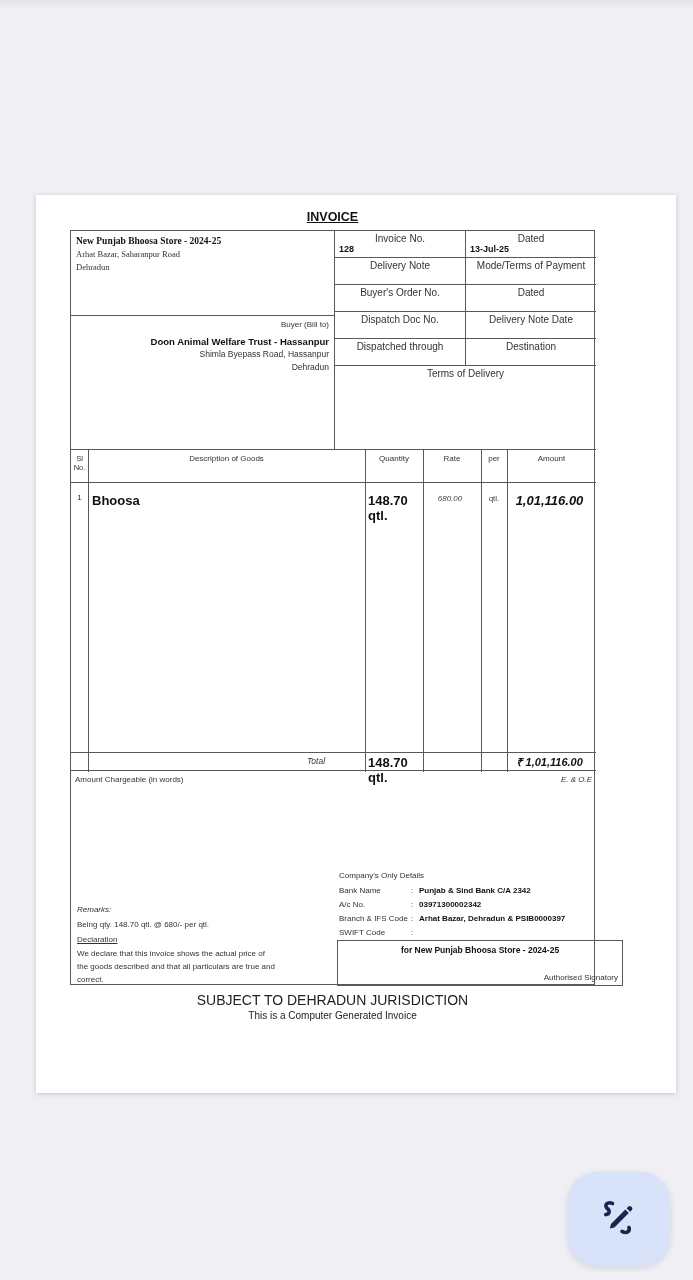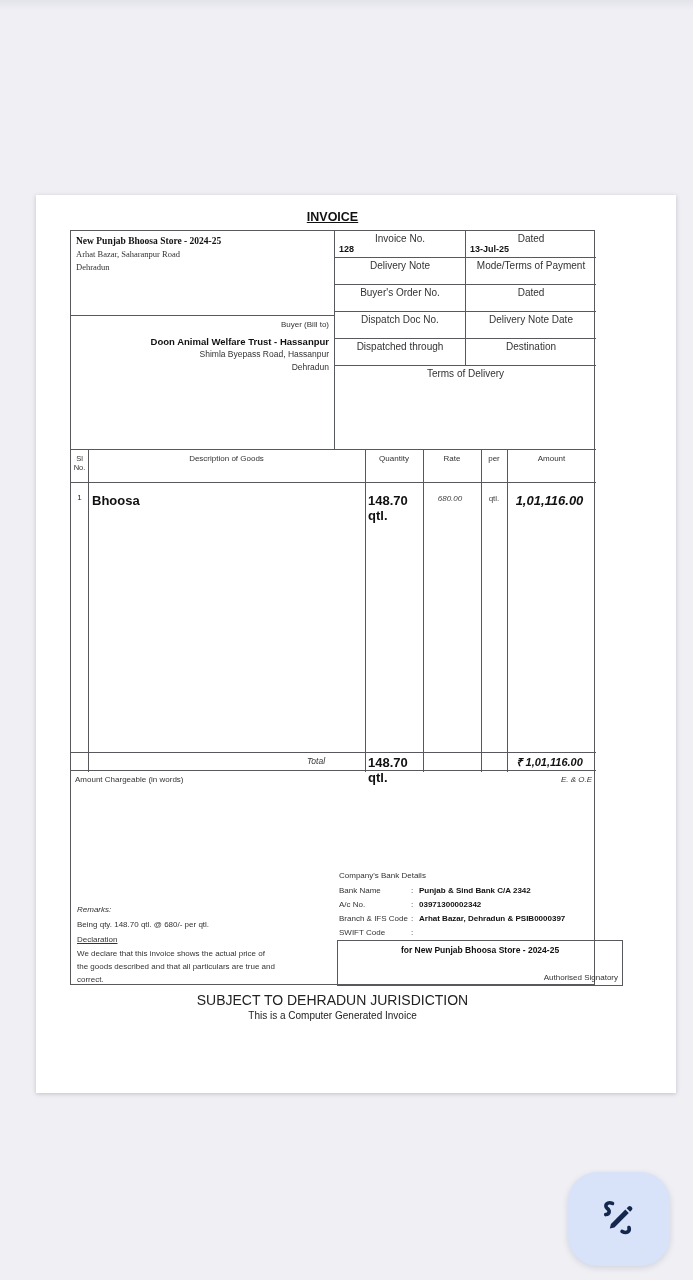--- a/index.html
+++ b/index.html
@@ -226,21 +226,21 @@
         <div>Being qty. 148.70 qtl. @ 680/- per qtl.</div>
         <div><span class="decl-label">Declaration</span></div>
         <div class="decl">
           <span>We declare that this invoice shows the actual price of</span><br>
           <span>the goods described and that all particulars are true and</span><br>
           <span>correct.</span>
         </div>
       </div>
 
       <div class="bank">
-        <div class="bank-row" style="top:0">Company's Bank Details</div>
+        <div class="bank-row" style="top:0">Company's Only Details</div>
         <div class="bank-row" style="top:15px">
           <span class="bank-lbl">Bank Name</span><span class="bank-colon">:</span><span class="bank-val">Punjab &amp; Sind Bank C/A 2342</span>
         </div>
         <div class="bank-row" style="top:29px">
           <span class="bank-lbl">A/c No.</span><span class="bank-colon">:</span><span class="bank-val">03971300002342</span>
         </div>
         <div class="bank-row" style="top:43px">
           <span class="bank-lbl">Branch &amp; IFS Code</span><span class="bank-colon">:</span><span class="bank-val">Arhat Bazar, Dehradun &amp; PSIB0000397</span>
         </div>
         <div class="bank-row" style="top:57px">

